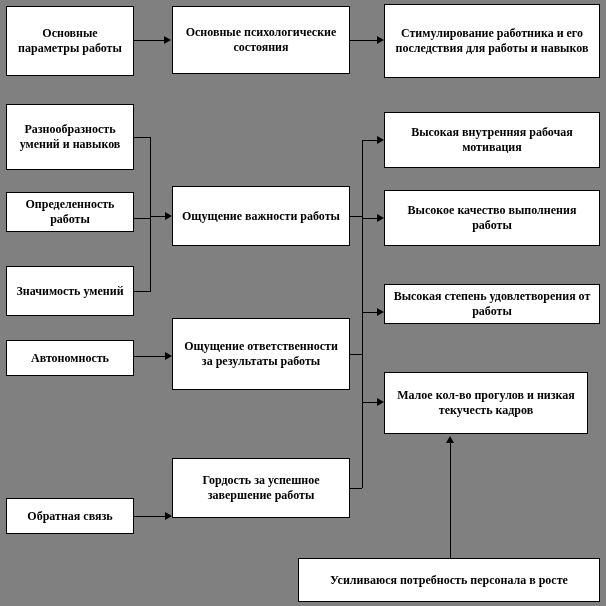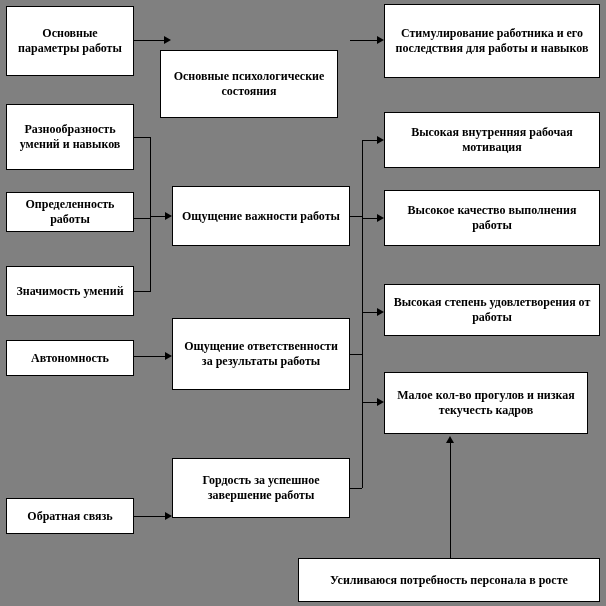--- a/index.html
+++ b/index.html
@@ -59,21 +59,21 @@
 </style>
 </head>
 <body>
 
 <div id="canvas">
 
   <div class="node" style="left:6px; top:6px; width:128px; height:70px;">
     <span>Основные параметры работы</span>
   </div>
 
-  <div class="node" style="left:160px; top:6px; width:178px; height:68px;margin-top:44px;">
+  <div class="node" style="left:172px; top:6px; width:178px; height:68px;">
     <span>Основные психологические состояния</span>
   </div>
 
   <div class="node" style="left:384px; top:4px; width:216px; height:74px;">
     <span>Стимулирование работника и его последствия для работы и навыков</span>
   </div>
 
   <div class="line hline" style="left:134px; top:40px; width:30px;"></div>
   <div class="arrow" style="left:164px; top:36px;"></div>
 
@@ -113,21 +113,21 @@
   </div>
 
   <div class="node" style="left:384px; top:112px; width:216px; height:56px;">
     <span>Высокая внутренняя рабочая мотивация</span>
   </div>
 
   <div class="node" style="left:384px; top:190px; width:216px; height:56px;">
     <span>Высокое качество выполнения работы</span>
   </div>
 
-  <div class="node" style="left:384px; top:284px; width:216px; height:52px;">
+  <div class="node" style="left:384px; top:284px; width:216px; height:40px;">
     <span>Высокая степень удовлетворения от работы</span>
   </div>
 
   <div class="node" style="left:384px; top:372px; width:204px; height:62px;">
     <span>Малое кол-во прогулов и низкая текучесть кадров</span>
   </div>
 
   <div class="node" style="left:298px; top:558px; width:302px; height:44px;">
     <span>Усиливаюся потребность персонала в росте</span>
   </div>

